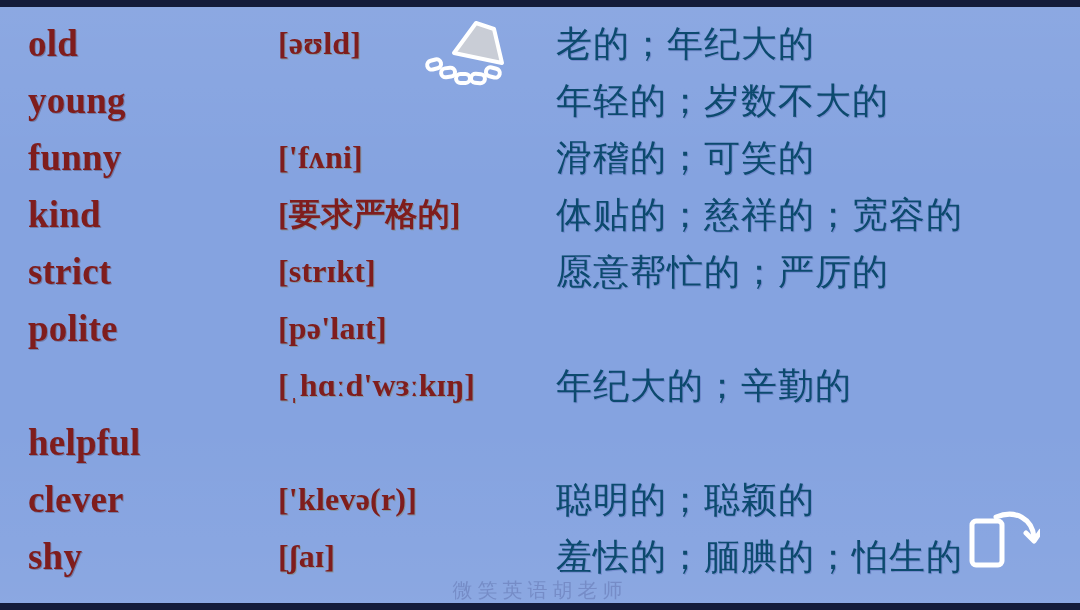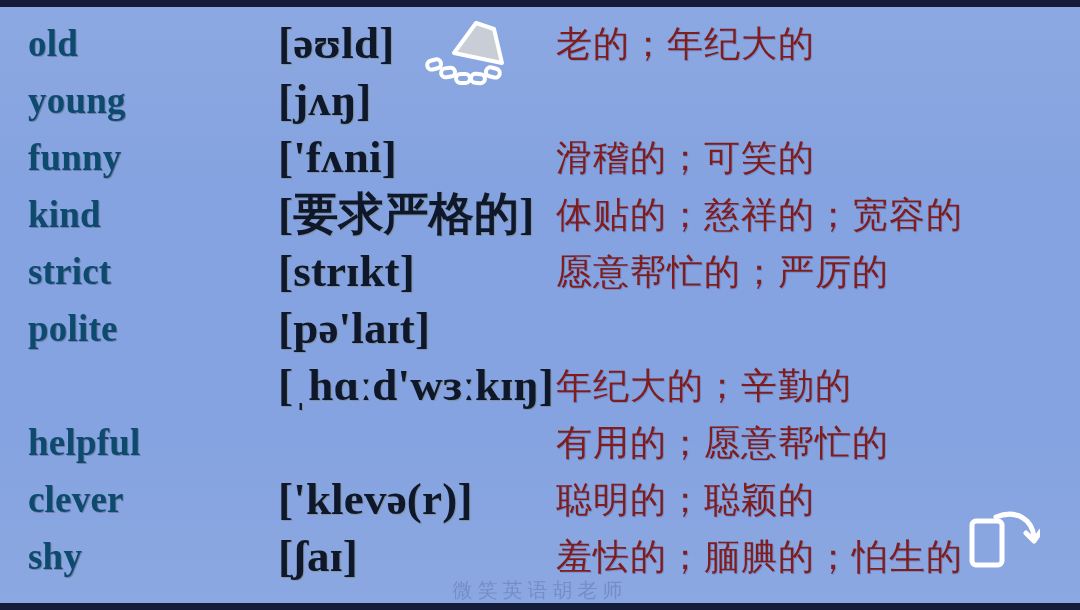--- a/index.html
+++ b/index.html
@@ -50,43 +50,43 @@
     position: relative;
     height: 57px;
     line-height: 57px;
     white-space: nowrap;
   }
 
   .word {
     position: absolute;
     left: 28px;
     top: 0;
-    color: #0c4a6e;
+    color: #7f1d1d;
     font-weight: bold;
     font-size: 37px;
     letter-spacing: 0.2px;
     text-shadow: 1px 1px 0 rgba(60,20,20,0.28);
   }
 
   .phon {
     position: absolute;
     left: 278px;
     top: 0;
-    color: #0f172a;
+    color: #7f1d1d;
     font-weight: bold;
-    font-size: 45px;
+    font-size: 32px;
     letter-spacing: 0.2px;
     text-shadow: 1px 1px 0 rgba(120,110,20,0.30);
   }
 
   .zh {
     position: absolute;
     left: 556px;
     top: 0;
-    color: #7f1d1d;
+    color: #0c4a6e;
     font-size: 36px;
     font-family: "DejaVu Sans", "Liberation Sans", sans-serif;
     letter-spacing: 1px;
     text-shadow: 1px 1px 0 rgba(20,20,120,0.18);
   }
 
   
   .sprinkler-icon {
     position: absolute;
     left: 424px;
@@ -130,21 +130,21 @@
   <div class="rows">
 
     <div class="row">
       <span class="word">old</span>
       <span class="phon">[əʊld]</span>
       <span class="zh">老的；年纪大的</span>
     </div>
 
     <div class="row">
       <span class="word">young</span>
-      <span class="phon">[jʌŋ]</span>
+      <span class="zh">年轻的；岁数不大的</span>
     </div>
 
     <div class="row">
       <span class="word">funny</span>
       <span class="phon">['fʌni]</span>
       <span class="zh">滑稽的；可笑的</span>
     </div>
 
     <div class="row">
       <span class="word">kind</span>
@@ -163,21 +163,20 @@
       <span class="phon">[pə'laɪt]</span>
     </div>
 
     <div class="row">
       <span class="phon">[ˌhɑːd'wɜːkɪŋ]</span>
       <span class="zh">年纪大的；辛勤的</span>
     </div>
 
     <div class="row">
       <span class="word">helpful</span>
-      <span class="zh">有用的；愿意帮忙的</span>
     </div>
 
     <div class="row">
       <span class="word">clever</span>
       <span class="phon">['klevə(r)]</span>
       <span class="zh">聪明的；聪颖的</span>
     </div>
 
     <div class="row">
       <span class="word">shy</span>

